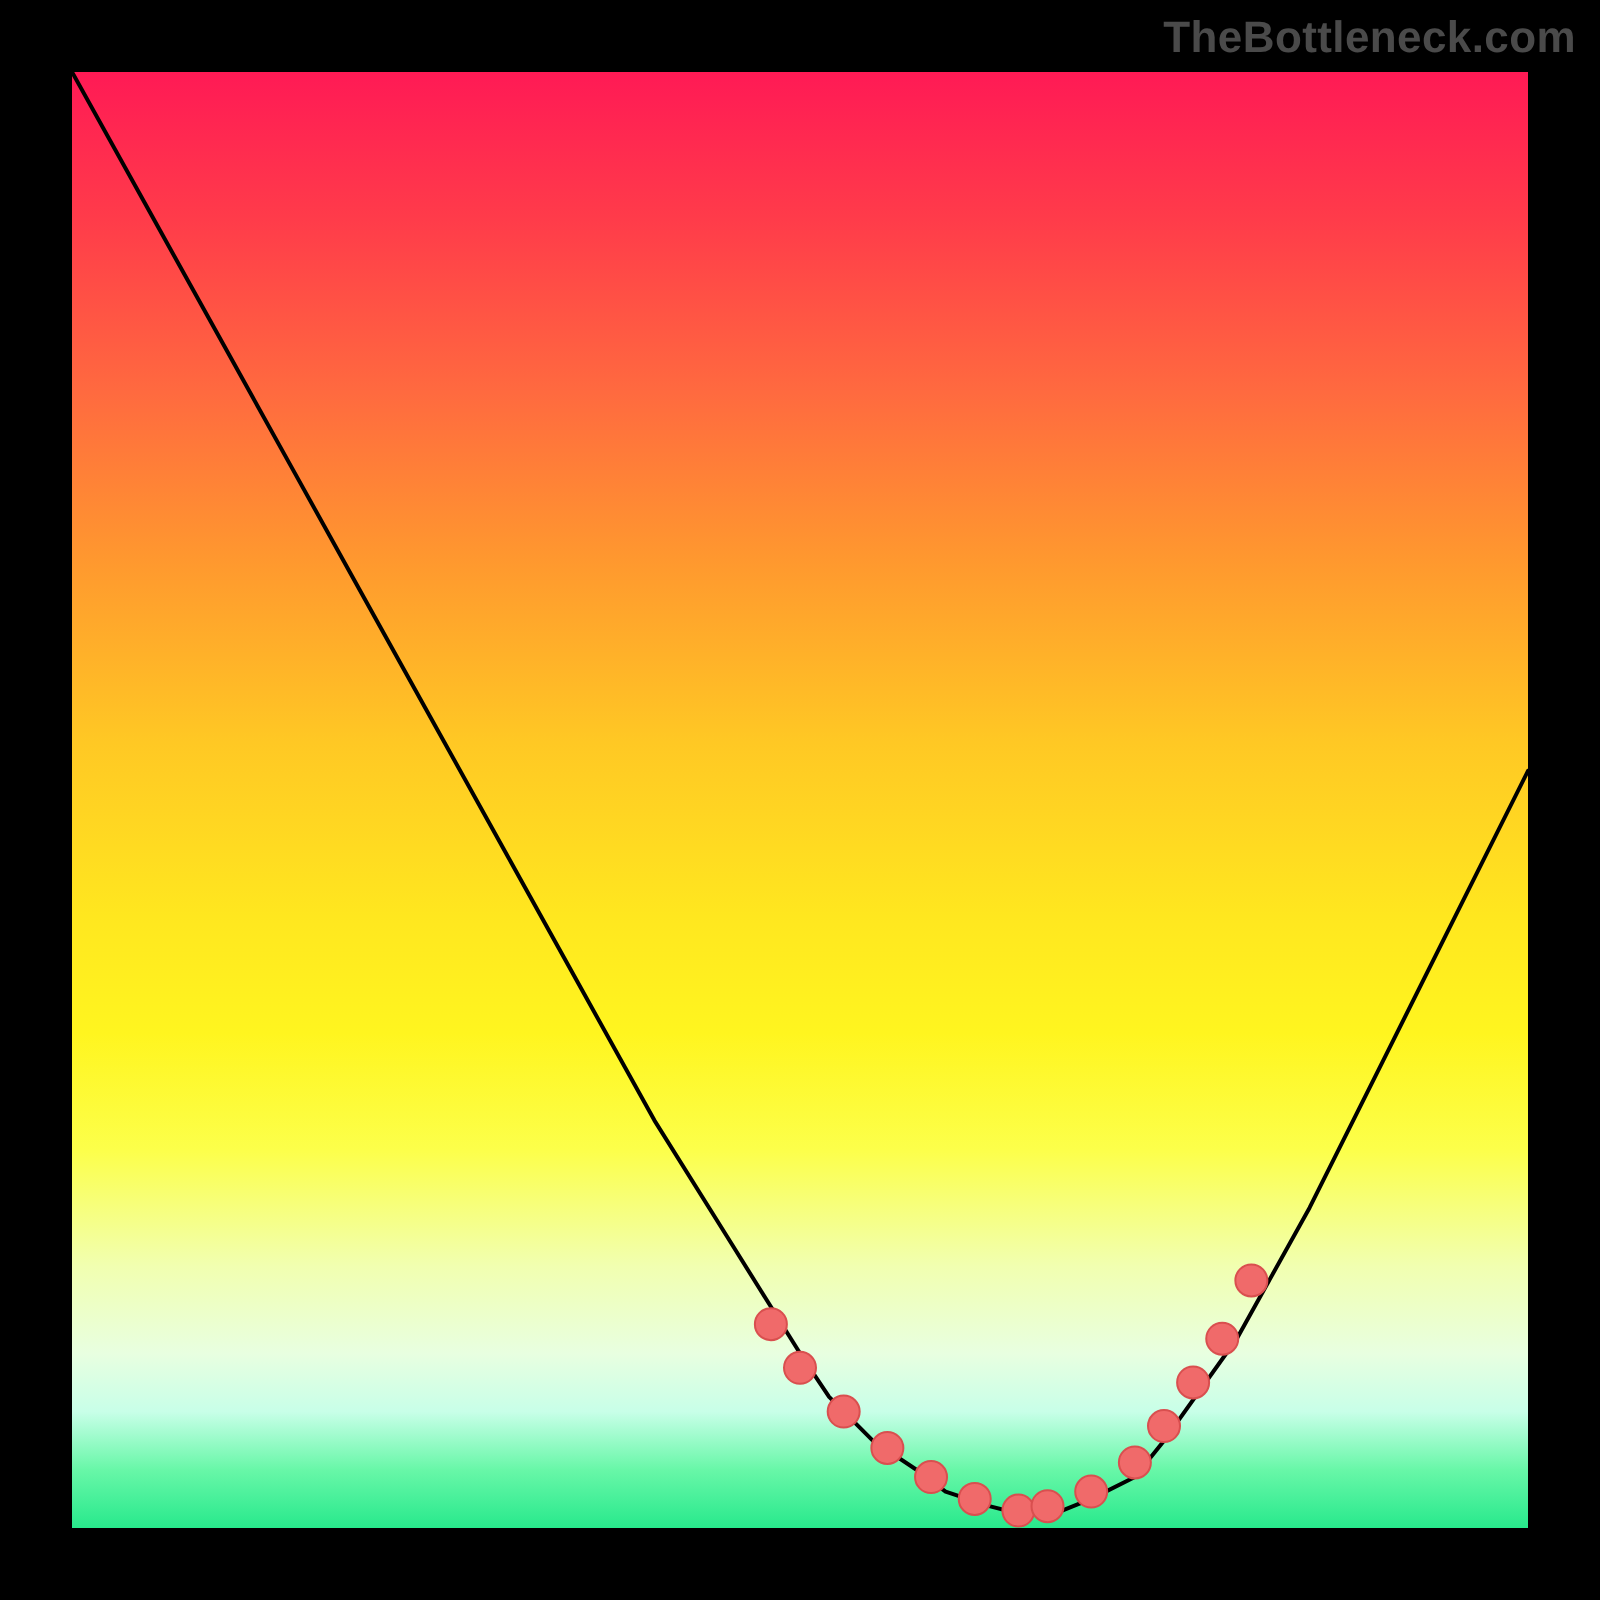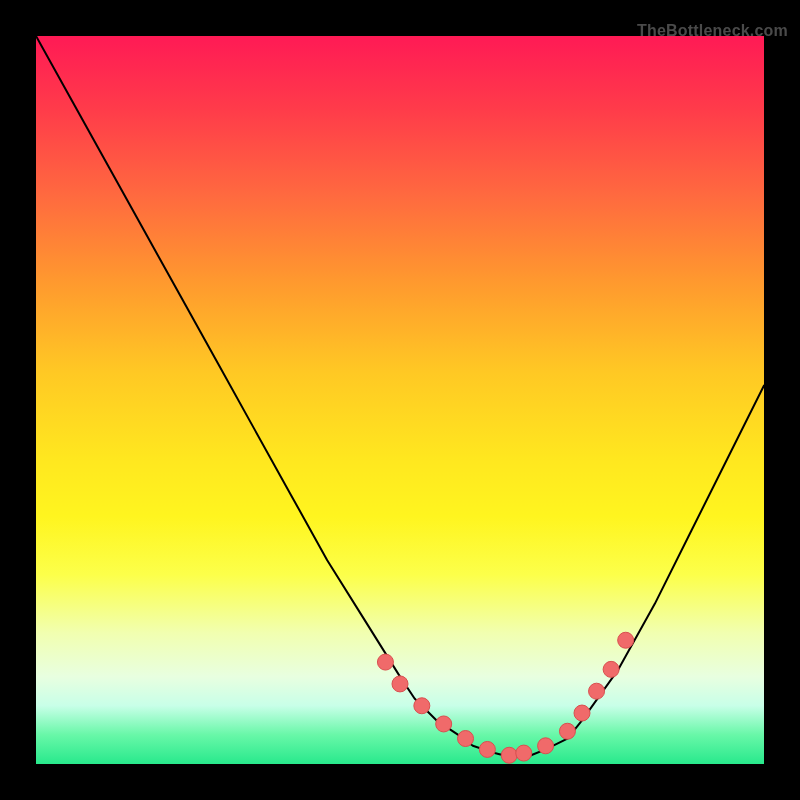--- a/index.html
+++ b/index.html
@@ -50,24 +50,24 @@
   }
   .svg-layer {
     position: absolute;
     left: 0;
     top: 0;
     width: 100%;
     height: 100%;
   }
   .watermark {
     position: absolute;
-    top: 22px;
+    top: 6px;
     right: 12px;
     color: #4a4a4a;
-    font-size: 16px;
+    font-size: 22px;
     font-weight: 600;
     letter-spacing: 0.2px;
     user-select: none;
     margin-left: 14px;
   }
 </style>
 </head>
 <body>
 
 <div class="frame">

